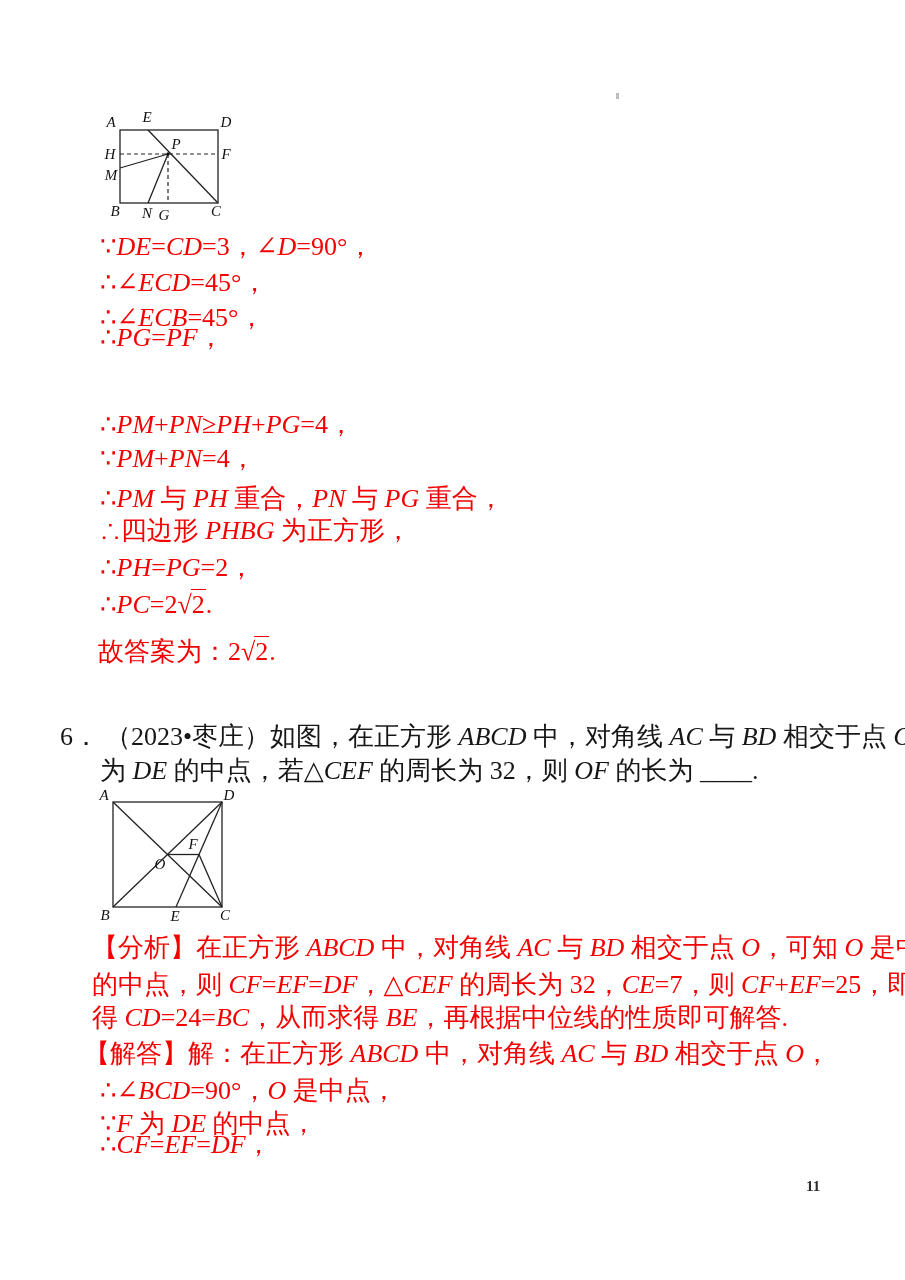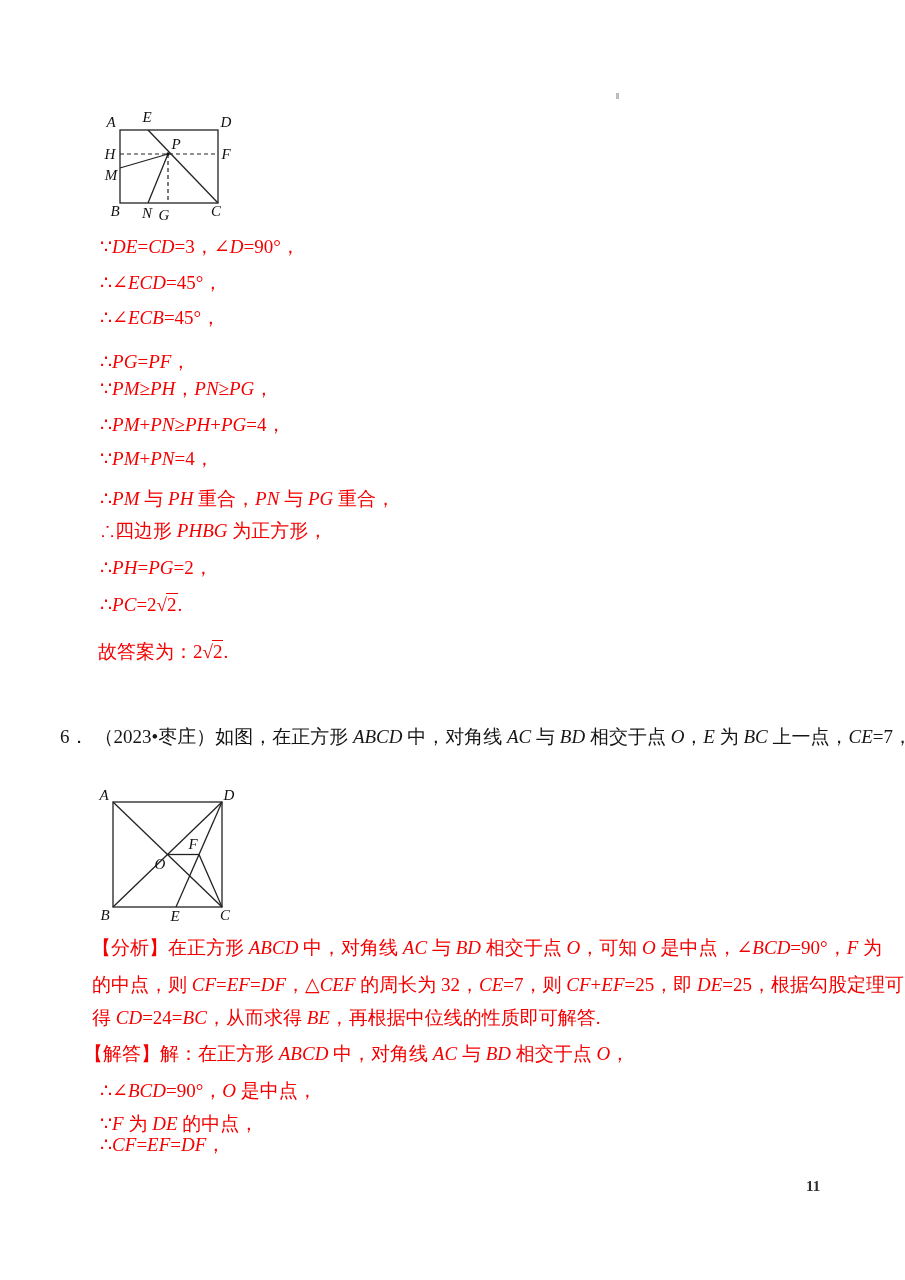--- a/index.html
+++ b/index.html
@@ -1,21 +1,21 @@
 <!DOCTYPE html>
 <html><head>
 <meta charset="utf-8">
 <style>
   html,body { margin:0; padding:0; background:#888; }
   .page {
     position:relative; width:905px; height:1280px; background:#ffffff;
     margin:0 auto; overflow:hidden;
     font-family:"Liberation Serif","DejaVu Serif",serif; color:#111;
   }
-  .tl { position:absolute; font-size:19px; line-height:27px; white-space:nowrap; }
+  .tl { position:absolute; font-size:26px; line-height:27px; white-space:nowrap; }
   .red { color:#f40000; }
   .black { color:#161616; }
   i { font-style:italic; }
   .sqrt { display:inline-block; font-style:normal; }
   .sqrt .radicand { border-top:1.6px solid currentColor; padding:0 1px; margin-left:-1px; }
   .fig { position:absolute; }
   .fig line, .fig rect, .fig path { stroke:#222; stroke-width:1.3; fill:none; }
   .fig .dash { stroke-dasharray:4 3; stroke-width:1.2; }
   .fig text {
     font-family:"Liberation Serif","DejaVu Serif",serif;
@@ -51,40 +51,40 @@
     <text x="16" y="75">M</text>
     <text x="20" y="111">B</text>
     <text x="52" y="113">N</text>
     <text x="69" y="115">G</text>
     <text x="121" y="111">C</text>
   </svg>
 
   <div class="tl red" style="left:100px;top:233px">∵<i>DE</i>=<i>CD</i>=3，∠<i>D</i>=90°，</div>
   <div class="tl red" style="left:100px;top:269px">∴∠<i>ECD</i>=45°，</div>
   <div class="tl red" style="left:100px;top:304px">∴∠<i>ECB</i>=45°，</div>
-  <div class="tl red" style="left:100px;top:348px">∴<i>PG</i>=<i>PF</i>，</div>
-  <div class="tl red" style="left:100px;top:375px">∵<i>PM</i>≥<i>PH</i>，<i>PN</i>≥<i>PG</i>，</div>
+  <div class="tl red" style="left:100px;top:324px">∴<i>PG</i>=<i>PF</i>，</div>
   <div class="tl red" style="left:100px;top:411px">∴<i>PM</i>+<i>PN</i>≥<i>PH</i>+<i>PG</i>=4，</div>
   <div class="tl red" style="left:100px;top:445px">∵<i>PM</i>+<i>PN</i>=4，</div>
   <div class="tl red" style="left:100px;top:517px">∴四边形 <i>PHBG</i> 为正方形，</div>
   <div class="tl red" style="left:100px;top:485px">∴<i>PM</i> 与 <i>PH</i> 重合，<i>PN</i> 与 <i>PG</i> 重合，</div>
   <div class="tl red" style="left:100px;top:554px">∴<i>PH</i>=<i>PG</i>=2，</div>
 
   <div class="tl red" style="left:100px;top:591px">
     <span>∴<i>PC</i>=2</span><span class="sqrt"><span class="root">√</span><span class="radicand">2</span></span><span>.</span>
   </div>
 
   <div class="tl red" style="left:98px;top:638px">
     <span>故答案为：2</span><span class="sqrt"><span class="root">√</span><span class="radicand">2</span></span><span>.</span>
   </div>
 
 
   <div class="tl black" style="left:60px;top:723px">
     <span class="probnum">6．</span><span>（2023•枣庄）如图，在正方形 <i>ABCD</i> 中，对角线 <i>AC</i> 与 <i>BD</i> 相交于点 <i>O</i>，<i>E</i> 为 <i>BC</i> 上一点，<i>CE</i>=7，</span>
   </div>
+  <div class="tl black" style="left:100px;top:757px">为 <i>DE</i> 的中点，若△<i>CEF</i> 的周长为 32，则 <i>OF</i> 的长为 ____.</div>
 
   <svg class="fig" style="left:95px;top:788px" width="155" height="137" viewBox="0 0 155 137">
     <rect x="18" y="14" width="109" height="105"></rect>
     <line x1="18" y1="14" x2="127" y2="119"></line>
     <line x1="18" y1="119" x2="127" y2="14"></line>
     <line x1="127" y1="14" x2="81" y2="119"></line>
     <line x1="72.5" y1="66.5" x2="104" y2="66.5"></line>
     <line x1="104" y1="66.5" x2="127" y2="119"></line>
     <text x="9" y="12">A</text>
     <text x="134" y="12">D</text>

